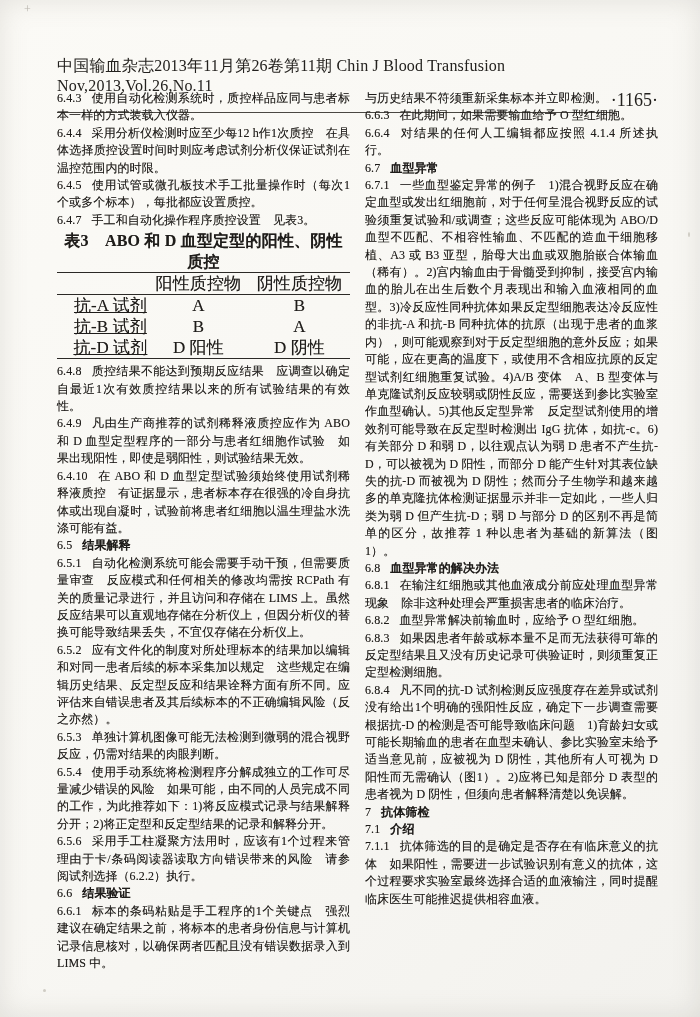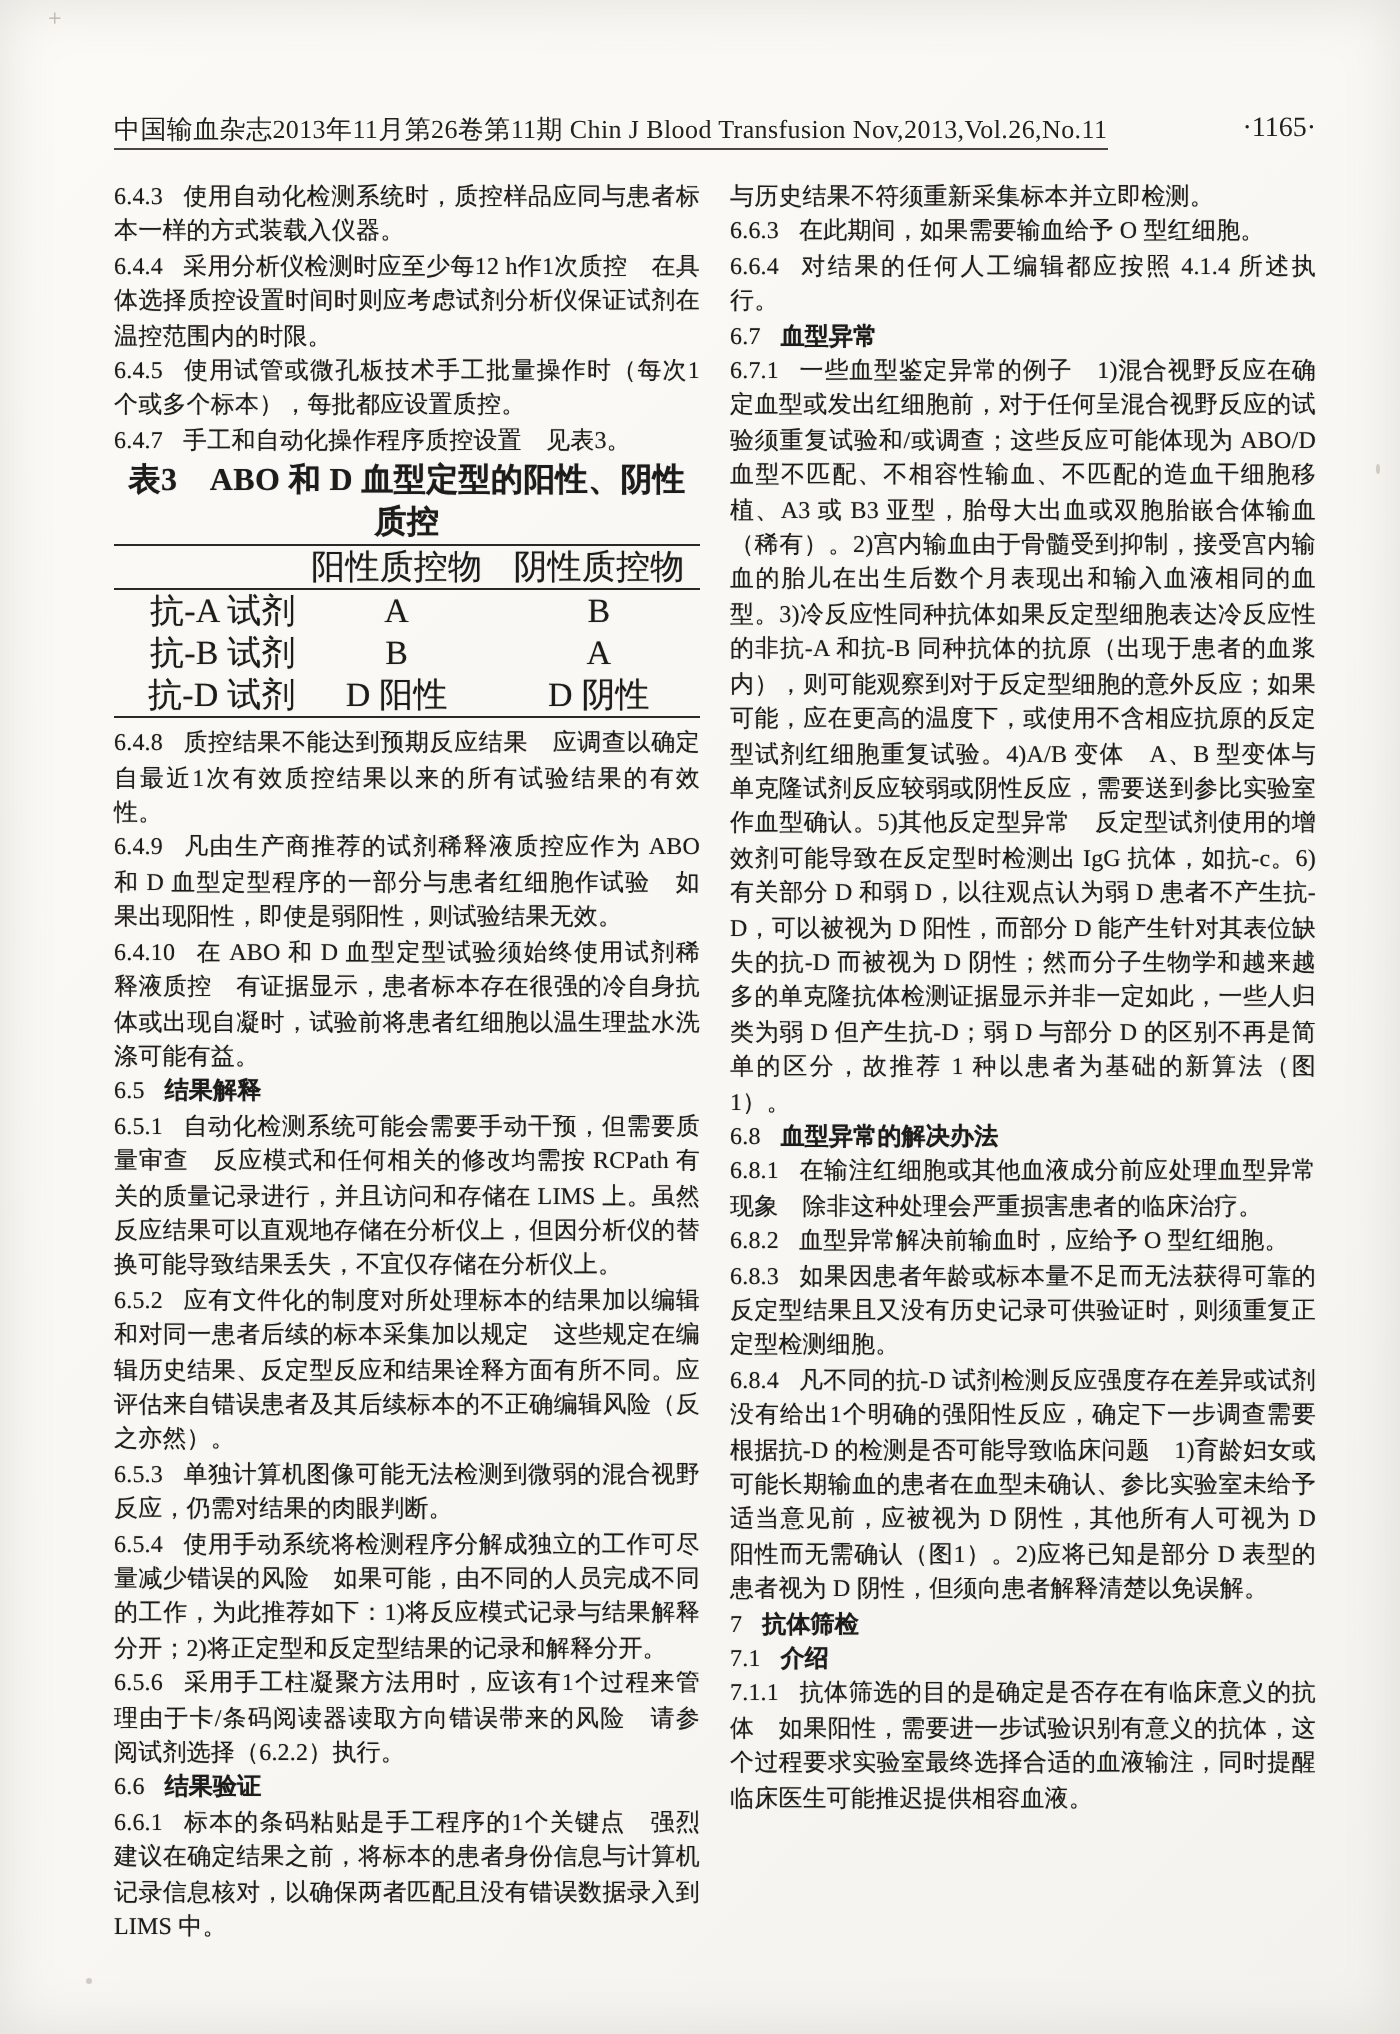--- a/index.html
+++ b/index.html
@@ -15,24 +15,24 @@
     box-shadow:inset 0 0 28px rgba(120,115,105,.18);
   }
   .reg-mark{position:absolute;color:#b8b4ac;font-size:12px;line-height:10px;}
   .speck{position:absolute;background:#cfccc4;border-radius:50%;}
 
   .header-row{
     position:absolute;top:56px;left:57px;right:42px;
     display:flex;justify-content:space-between;align-items:flex-end;
   }
   .journal{
-    font-size:13px;letter-spacing:.2px;color:#23211e;
-    border-bottom:1px solid #4a4742;padding-bottom:0;
+    font-size:16px;letter-spacing:.2px;color:#23211e;
+    border-bottom:1px solid #4a4742;padding-bottom:17px;
   }
-  .pagenum{font-size:14px;color:#23211e;padding-bottom:2px;}
+  .pagenum{font-size:18px;color:#23211e;padding-bottom:2px;}
 
   .columns{
     position:absolute;top:90px;left:57px;right:41px;
     display:flex;gap:15px;
   }
   .col{
     width:293px;
     font-size:12px;line-height:17.4px;
     text-align:justify;
     letter-spacing:.1px;
@@ -45,21 +45,21 @@
 
   .tablewrap{margin:1px 0 4px;}
   .tbl-caption{
     margin:0;text-align:center;font-weight:700;
     font-size:16px;line-height:21px;letter-spacing:.2px;
   }
   table{width:100%;border-collapse:collapse;}
   td{font-size:17px;text-align:center;padding:3px 0;line-height:15px;}
   thead td{border-top:1.5px solid #2b2926;border-bottom:1px solid #2b2926;}
   tbody tr:last-child td{border-bottom:1.5px solid #2b2926;}
-  td:first-child{text-align:right;padding-left:16px;width:31%;}
+  td:first-child{text-align:center;padding-left:16px;width:31%;text-decoration:underline;}
 </style>
 </head>
 <body>
 
 <div class="page">
   <div class="reg-mark" style="left:24px;top:4px;">+</div>
   <div class="speck" style="left:43px;top:989px;width:3px;height:3px;"></div>
   <div class="speck" style="left:688px;top:232px;width:2px;height:5px;"></div>
 
   <div class="header-row">

